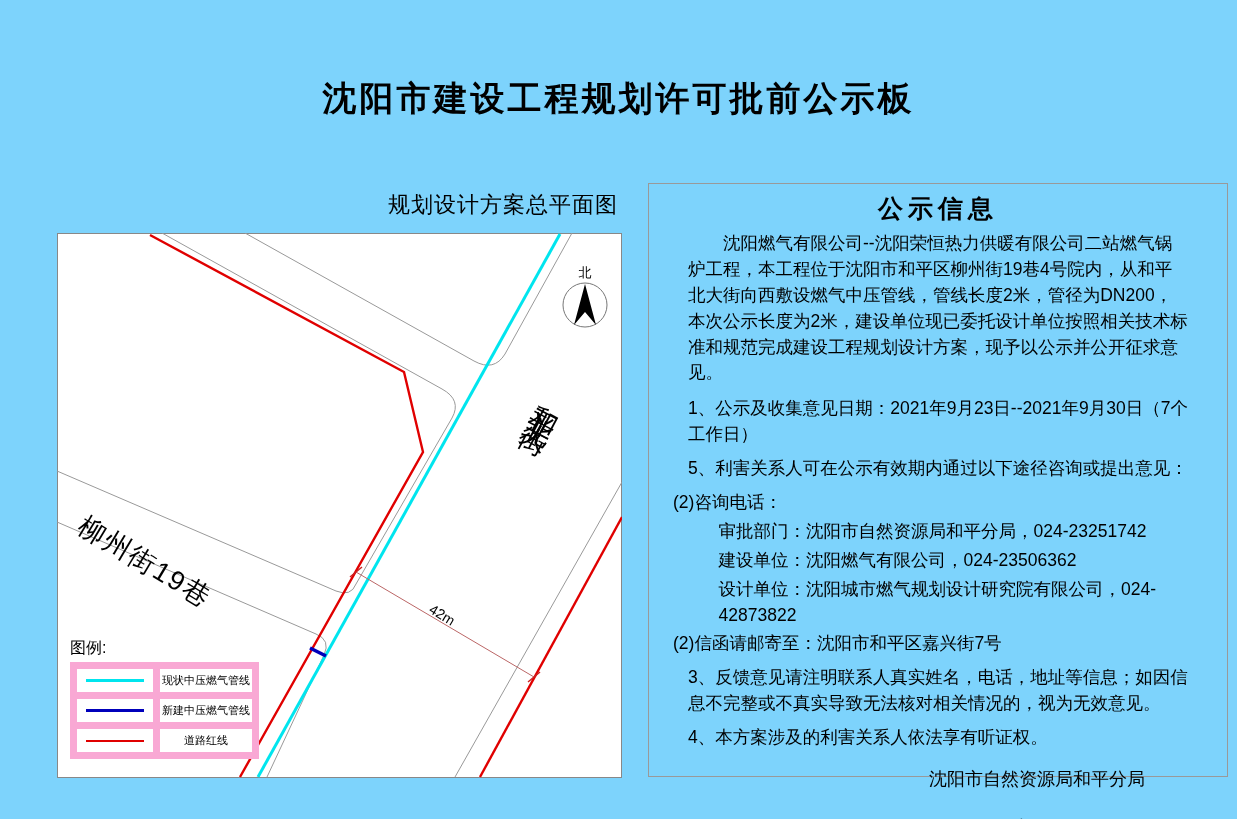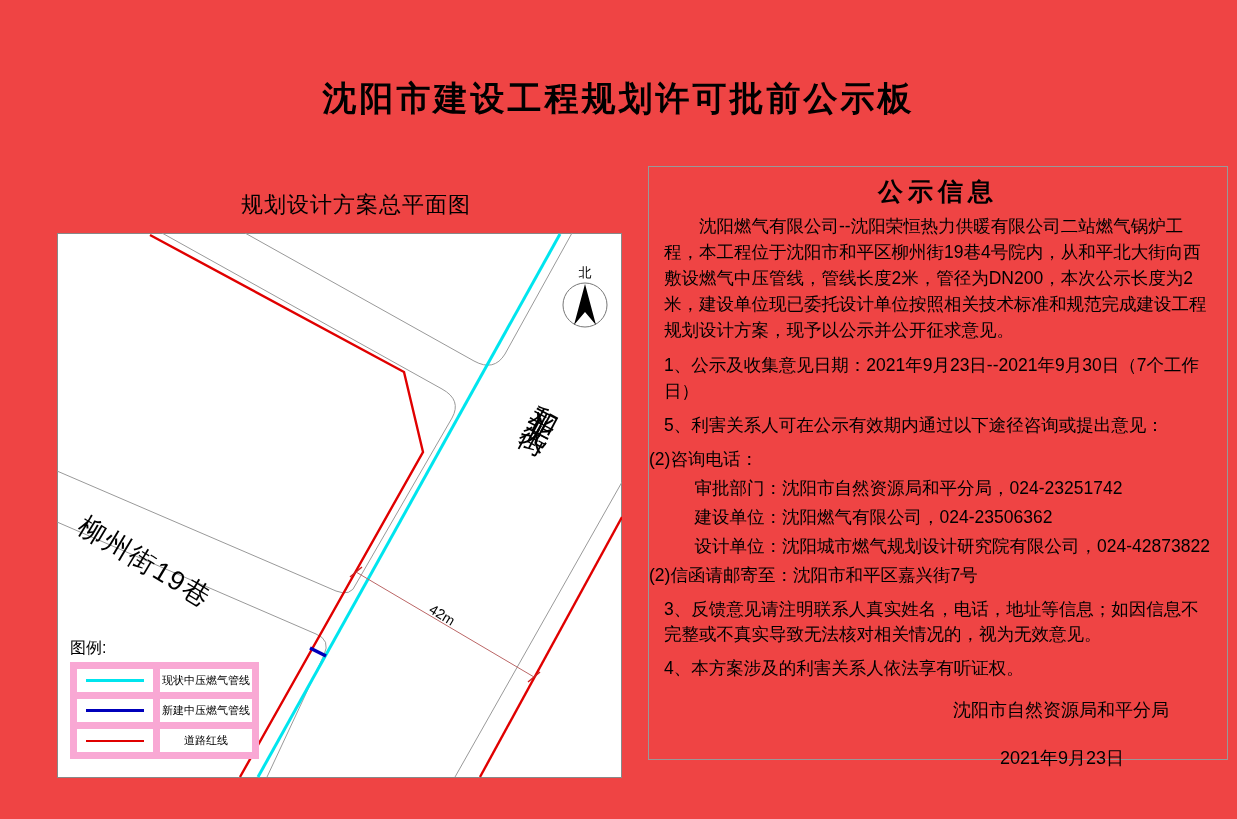--- a/index.html
+++ b/index.html
@@ -1,38 +1,38 @@
 <!DOCTYPE html>
 <html><head>
 <meta charset="utf-8">
 <style>
   html,body{margin:0;padding:0;background:#fff;}
-  .page{position:relative;width:1237px;height:819px;background:#ef4444;overflow:hidden;
+  .page{position:relative;width:1237px;height:819px;background:#7dd3fc;overflow:hidden;
         font-family:"Liberation Sans",sans-serif;color:#000;}
   .main-title{position:absolute;top:76px;left:0;width:100%;text-align:center;
         font-size:34px;font-weight:bold;letter-spacing:3px;}
-  .map-title{position:absolute;top:190px;left:241px;width:400px;text-align:left;
+  .map-title{position:absolute;top:190px;left:218px;width:400px;text-align:right;
         font-size:22px;letter-spacing:1px;}
   .map{position:absolute;left:57px;top:233px;width:565px;height:545px;}
   .map svg{position:absolute;left:0;top:0;}
   .street-v{position:absolute;left:492px;top:157px;width:30px;
         writing-mode:vertical-rl;text-orientation:upright;
         font-size:28px;letter-spacing:6px;transform:rotate(28deg);transform-origin:50% 0;}
   .street-d{position:absolute;left:33px;top:275px;font-size:27px;letter-spacing:2px;
         transform:rotate(31deg);transform-origin:0 0;white-space:nowrap;}
   .legend{position:absolute;left:13px;top:405px;}
   .legend-title{font-size:16px;margin-bottom:3px;}
   .legend-table{border-collapse:collapse;}
   .legend-table td{border:7px solid #f9a8d4;height:23px;padding:0;}
   .legend-swatch-cell{width:76px;}
   .legend-label-cell{width:92px;text-align:center;font-size:11px;}
   .legend-swatch{width:58px;height:3px;margin:0 auto;}
   .legend-swatch.thin{height:2px;}
-  .panel{position:absolute;left:648px;top:166px;width:580px;height:594px;
-        border:1px solid #999;box-sizing:border-box;padding:4px 0;}
+  .panel{position:absolute;left:648px;top:183px;width:580px;height:594px;
+        border:1px solid #999;box-sizing:border-box;padding:4px 24px;}
   .panel-title{text-align:center;font-size:25px;font-weight:bold;letter-spacing:5px;margin:4px 0 6px 0;}
   .panel p{margin:8px 15px;font-size:17.5px;line-height:1.48;}
   .panel p.intro{margin-top:2px;text-indent:2em;margin-bottom:10px;}
   .panel p.sub{margin:3px 0;}
   .panel p.sub-indent{margin:3px 0;padding-left:2.6em;}
   .sig-line{margin-top:16px;text-align:right;padding-right:58px;font-size:18px;}
   .date-line{margin-top:24px;text-align:right;padding-right:103px;font-size:18px;}
 </style>
 </head>
 <body>

